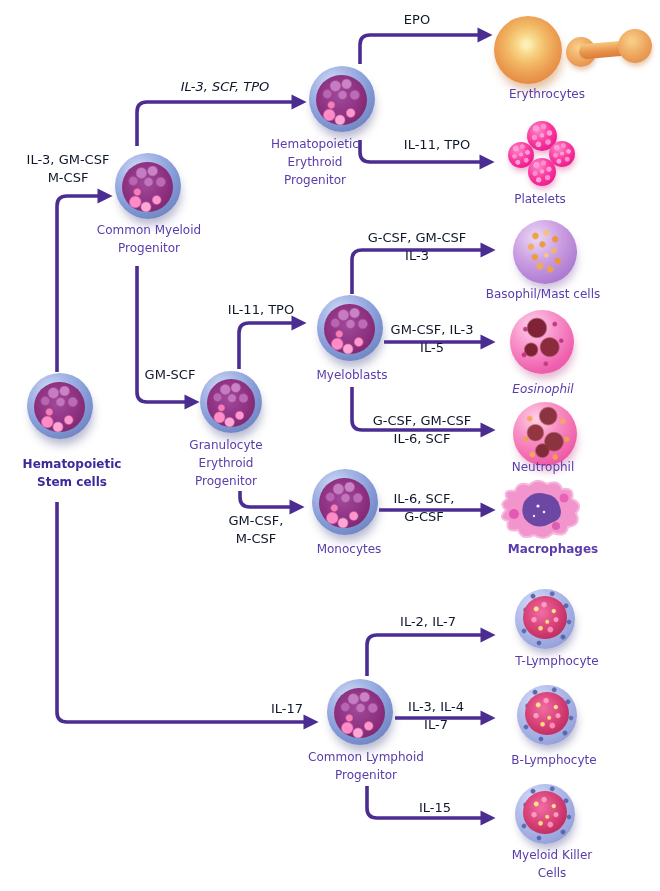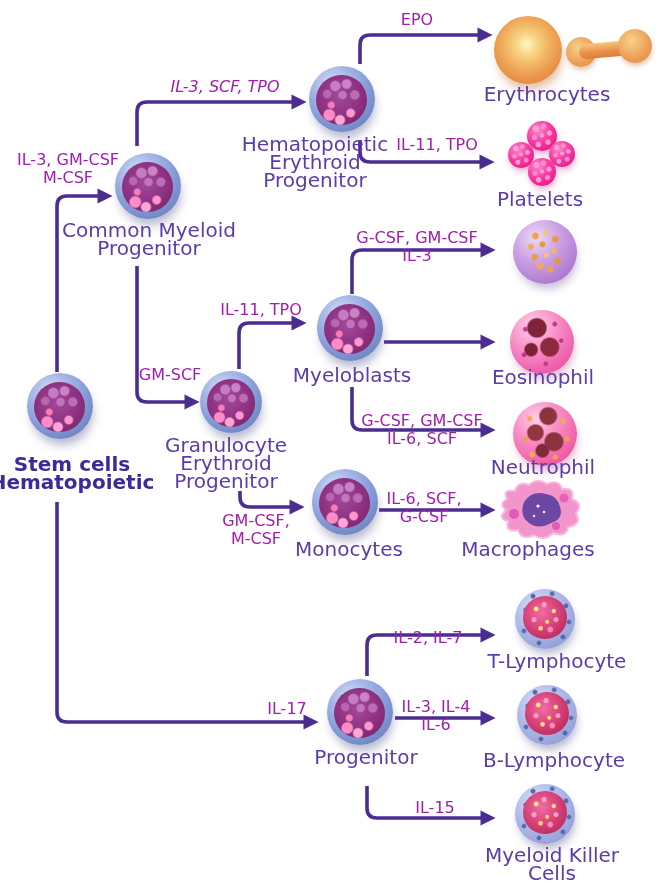--- a/index.html
+++ b/index.html
@@ -133,25 +133,25 @@
   .dumb{position:absolute;z-index:2;}
   .dumb::before,.dumb::after{content:"";position:absolute;border-radius:50%;
     background:radial-gradient(circle at 40% 35%, #f8d18c, #eda159 55%, #db8340 100%);
     box-shadow:1px 4px 5px -1px rgba(200,130,70,.45);}
   .dumb::before{left:0;top:11px;width:30px;height:30px;}
   .dumb::after{right:0;top:3px;width:34px;height:34px;}
   .dumb .bar{position:absolute;left:13px;right:13px;top:16px;height:15px;border-radius:8px;
     background:linear-gradient(180deg,#f6c87e,#e89048 60%,#d97e3c);transform:rotate(-5deg);}
 
   .nlabel{position:absolute;z-index:3;transform:translateX(-50%);text-align:center;
-    color:#5a3cab;font-size:20px;line-height:18px;white-space:nowrap;}
+    color:#5a3cab;font-size:12px;line-height:18px;white-space:nowrap;}
   .nlabel span{display:block;}
   .stem{color:#3c2a9b;font-weight:bold;}
   .cyto{position:absolute;z-index:3;transform:translateX(-50%);text-align:center;
-    color:#a21caf;font-size:16px;line-height:18px;white-space:nowrap;}
+    color:#0f172a;font-size:13px;line-height:18px;white-space:nowrap;}
   .cyto span{display:block;}
 </style>
 </head>
 <body>
 
 <div id="canvas">
 
   <svg id="arrows" width="660" height="891" viewBox="0 0 660 891">
     <defs>
       <marker id="ah" viewBox="0 0 10 10" refX="1" refY="5" markerWidth="4.2" markerHeight="4.2" orient="auto">
@@ -208,22 +208,22 @@
     <circle cx="44" cy="30" r="1.6" fill="#ffffff" opacity="0.95"></circle>
     <circle cx="50" cy="36" r="1.3" fill="#ffffff" opacity="0.9"></circle>
     <circle cx="40" cy="40" r="1.2" fill="#ffffff" opacity="0.85"></circle>
   </svg>
 
   <div class="cell lymph" style="left:515px;top:589px;width:60px;height:60px;"></div>
   <div class="cell lymph" style="left:517px;top:685px;width:60px;height:60px;"></div>
   <div class="cell lymph" style="left:515px;top:784px;width:60px;height:60px;"></div>
 
   <div class="nlabel stem" style="left:72px;top:455px;">
+    <span>Hematopoietic</span>
     <span>Stem cells</span>
-    <span>Hematopoietic</span>
   </div>
   <div class="nlabel" style="left:149px;top:221px;">
     <span>Common Myeloid</span>
     <span>Progenitor</span>
   </div>
   <div class="nlabel" style="left:315px;top:135px;">
     <span>Hematopoietic</span>
     <span>Erythroid</span>
     <span>Progenitor</span>
   </div>
@@ -232,35 +232,39 @@
     <span>Erythroid</span>
     <span>Progenitor</span>
   </div>
   <div class="nlabel" style="left:352px;top:366px;">
     <span>Myeloblasts</span>
   </div>
   <div class="nlabel" style="left:349px;top:540px;">
     <span>Monocytes</span>
   </div>
   <div class="nlabel" style="left:366px;top:748px;">
+    <span>Common Lymphoid</span>
     <span>Progenitor</span>
   </div>
   <div class="nlabel" style="left:547px;top:85px;">
     <span>Erythrocytes</span>
   </div>
   <div class="nlabel" style="left:540px;top:190px;">
     <span>Platelets</span>
   </div>
-  <div class="nlabel" style="left:543px;top:368px;">
+  <div class="nlabel" style="left:543px;top:285px;">
+    <span>Basophil/Mast cells</span>
+  </div>
+  <div class="nlabel" style="left:543px;top:380px;font-style:italic;">
     <span>Eosinophil</span>
   </div>
   <div class="nlabel" style="left:543px;top:458px;">
     <span>Neutrophil</span>
   </div>
-  <div class="nlabel" style="left:528px;top:540px;">
+  <div class="nlabel" style="left:553px;top:540px;font-weight:bold;">
     <span>Macrophages</span>
   </div>
   <div class="nlabel" style="left:557px;top:652px;">
     <span>T-Lymphocyte</span>
   </div>
   <div class="nlabel" style="left:554px;top:751px;">
     <span>B-Lymphocyte</span>
   </div>
   <div class="nlabel" style="left:552px;top:846px;">
     <span>Myeloid Killer</span>
@@ -287,35 +291,39 @@
     <span>IL-11, TPO</span>
   </div>
   <div class="cyto" style="left:256px;top:512px;">
     <span>GM-CSF,</span>
     <span>M-CSF</span>
   </div>
   <div class="cyto" style="left:417px;top:229px;">
     <span>G-CSF, GM-CSF</span>
     <span>IL-3</span>
   </div>
+  <div class="cyto" style="left:432px;top:321px;">
+    <span>GM-CSF, IL-3</span>
+    <span>IL-5</span>
+  </div>
   <div class="cyto" style="left:422px;top:412px;">
     <span>G-CSF, GM-CSF</span>
     <span>IL-6, SCF</span>
   </div>
   <div class="cyto" style="left:424px;top:490px;">
     <span>IL-6, SCF,</span>
     <span>G-CSF</span>
   </div>
   <div class="cyto" style="left:287px;top:700px;">
     <span>IL-17</span>
   </div>
-  <div class="cyto" style="left:428px;top:613px;margin-top:16px;">
+  <div class="cyto" style="left:428px;top:613px;">
     <span>IL-2, IL-7</span>
   </div>
   <div class="cyto" style="left:436px;top:698px;">
     <span>IL-3, IL-4</span>
-    <span>IL-6</span>
+    <span>IL-7</span>
   </div>
   <div class="cyto" style="left:435px;top:799px;">
     <span>IL-15</span>
   </div>
 
 </div>
 
 </body></html>

